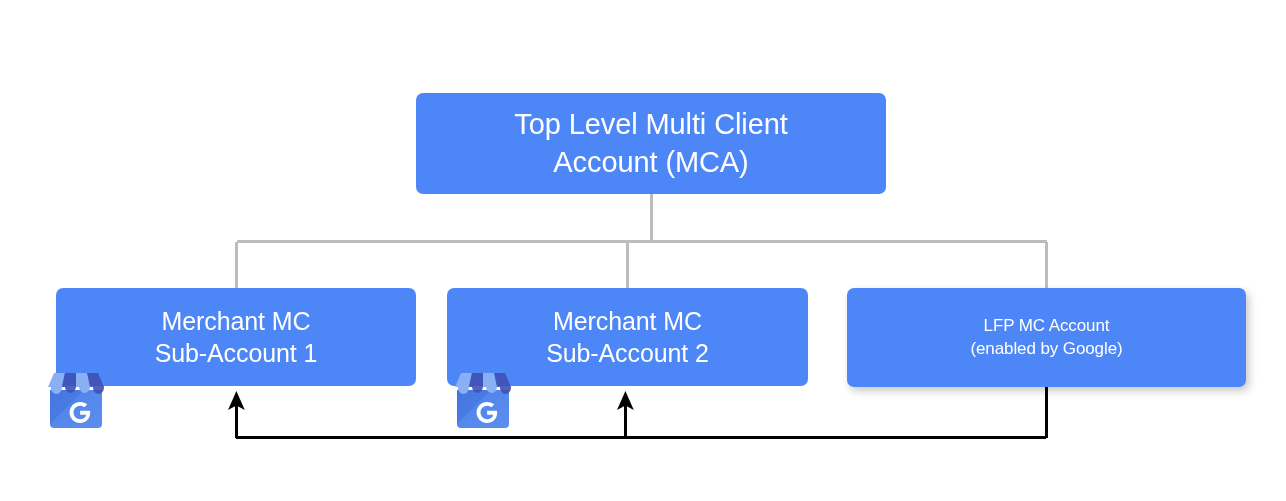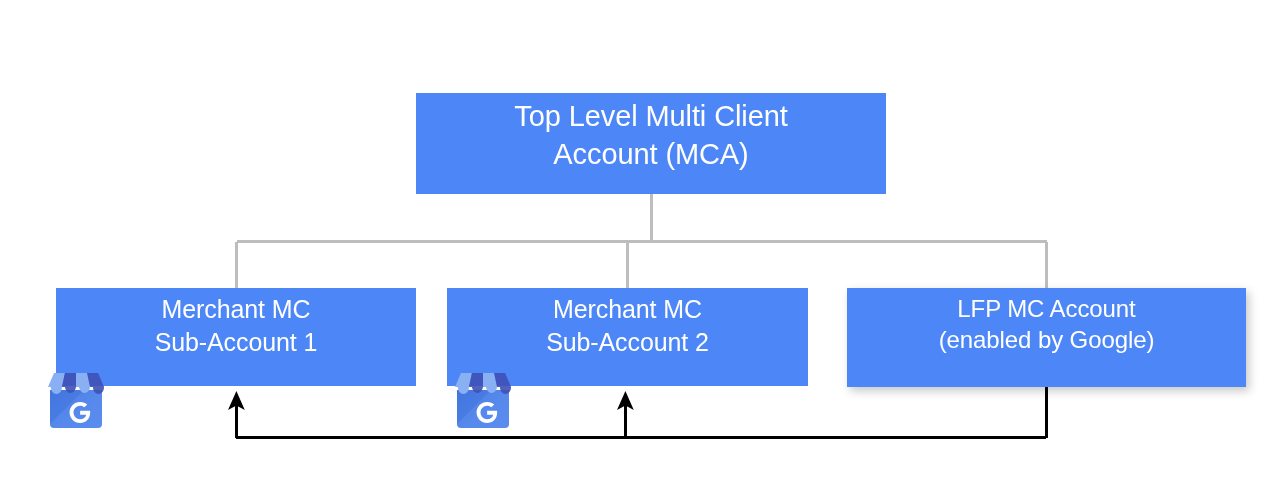--- a/index.html
+++ b/index.html
@@ -29,27 +29,29 @@
     pointer-events: none;
   }
 
   
   .node {
     position: absolute;
     box-sizing: border-box;
     background: #4d87f7;
     color: #ffffff;
     display: flex;
+    align-items: center;
     justify-content: center;
     text-align: center;
     line-height: 1.30;
     font-size: 27px;
     font-weight: 400;
     letter-spacing: -0.1px;
     padding: 5px 10px;
+    border-radius: 7px;
   }
   .node .label {
     white-space: pre-line;
     display: block;
   }
 
   #node-top {
     left: 416px;
     top: 93px;
     width: 470px;
@@ -68,21 +70,21 @@
     top: 288px;
     width: 361px;
     height: 98px;
     font-size: 25px;
   }
   #node-lfp {
     left: 847px;
     top: 288px;
     width: 399px;
     height: 99px;
-    font-size: 24px;
+    font-size: 17px;
     box-shadow: 3px 4px 9px rgba(0,0,0,0.22);
   }
 
   
   .gmb-icon {
     position: absolute;
     width: 72px;
     height: 72px;
   }
   #gmb-icon-1 { left: 40px; top: 364px; }

